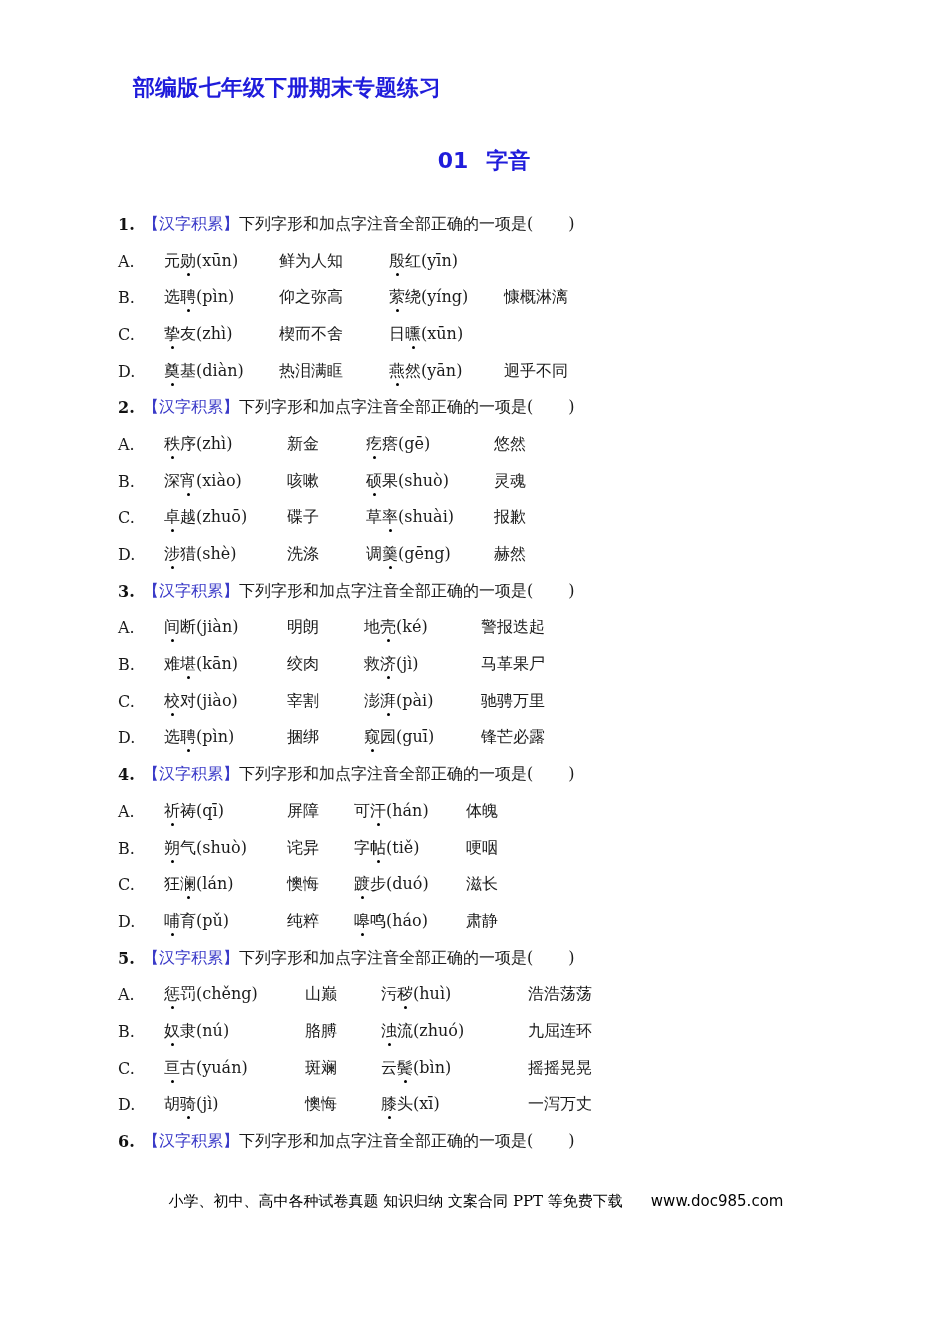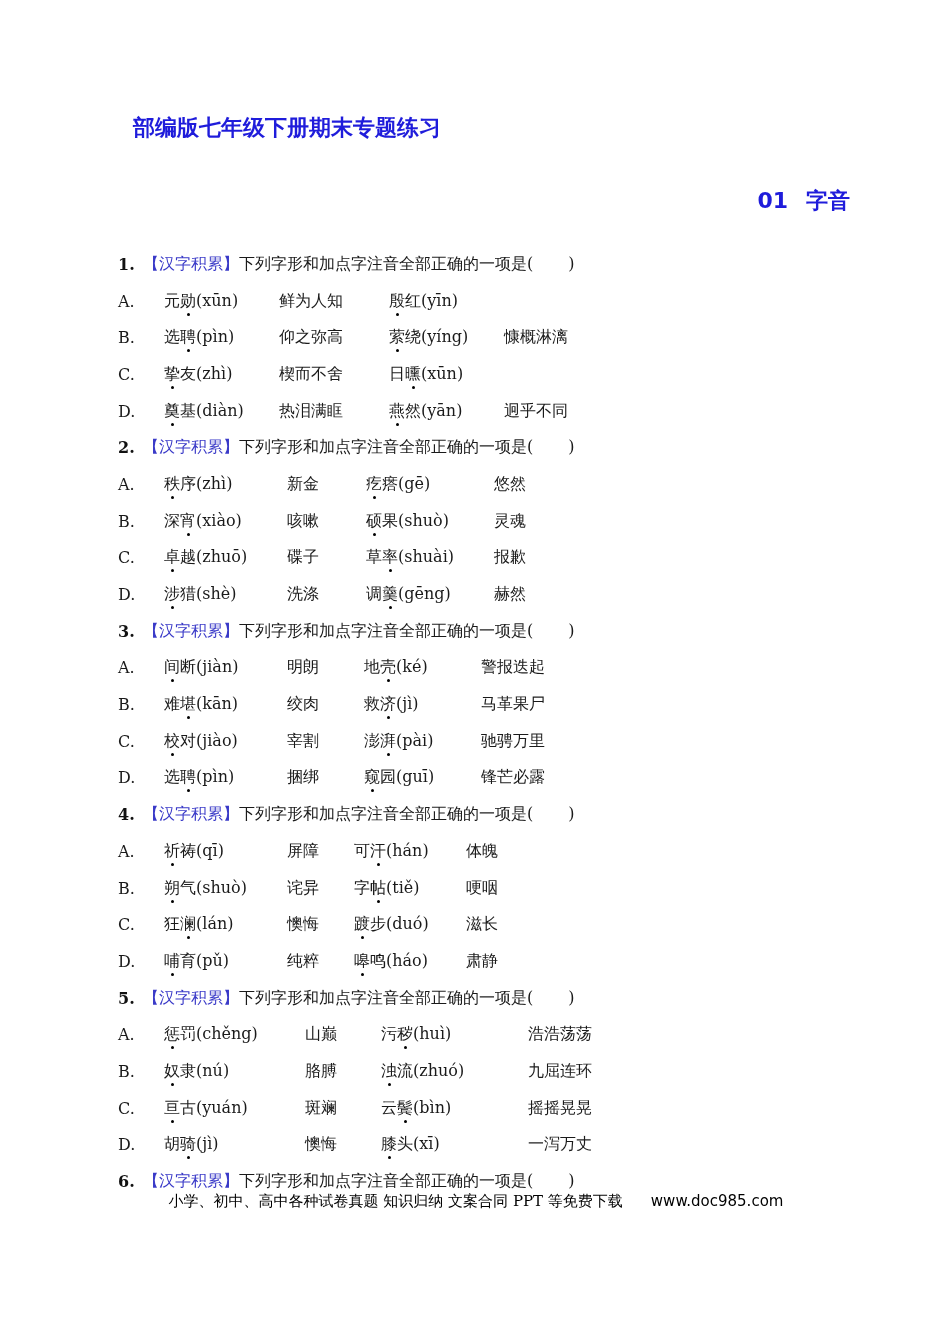--- a/index.html
+++ b/index.html
@@ -11,32 +11,32 @@
   .page {
     position: relative;
     width: 950px;
     height: 1344px;
     background: #ffffff;
     font-family: "DejaVu Serif", "Liberation Serif", serif;
     font-size: 16px;
     color: #1a1a1a;
     overflow: hidden;
   }
-  .content { padding: 116px 100px 0 118px; }
+  .content { padding: 76px 100px 0 118px; }
   h1.doc-title {
     margin-left: 15px;
     font-family: "DejaVu Sans", "Liberation Sans", sans-serif;
     font-weight: bold;
     font-size: 22px;
     line-height: 24px;
     color: var(--title-blue);
   }
   .subtitle {
     margin-top: 46px;
-    text-align: right;
+    text-align: center;
     font-family: "DejaVu Sans", "Liberation Sans", sans-serif;
     font-weight: bold;
     font-size: 22px;
     color: var(--title-blue);
   }
   .subtitle .sec-num { margin-right: 18px; }
   .questions { margin-top: 30px; }
   .q-stem, .q-opt {
     height: 36.7px;
     display: flex;

